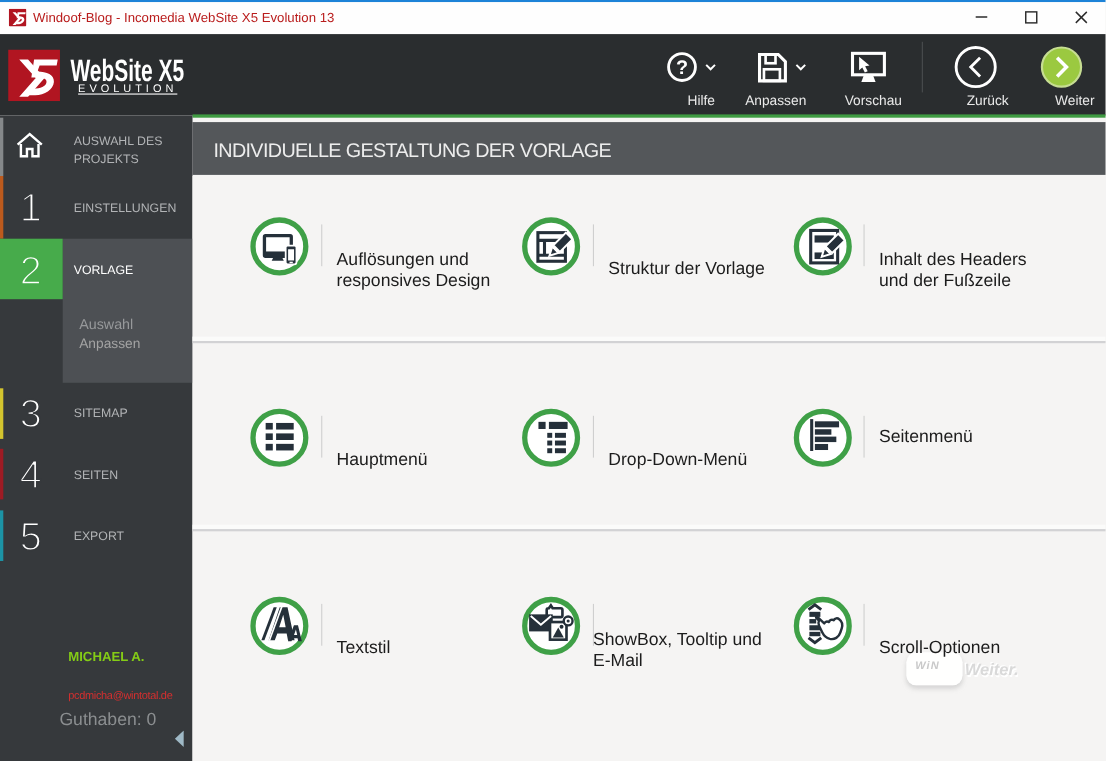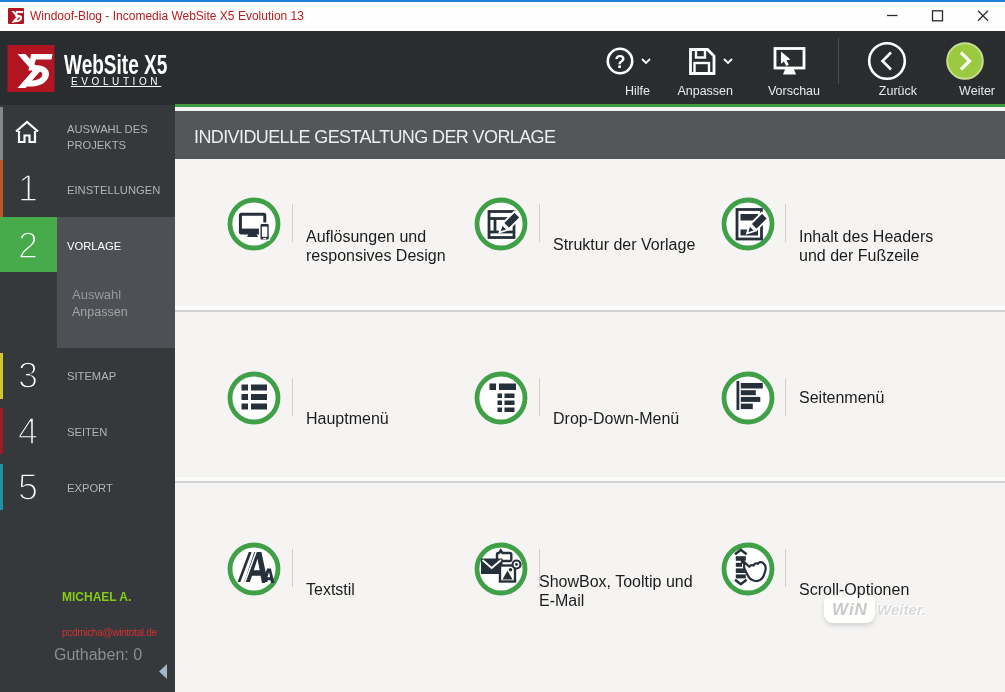--- a/index.html
+++ b/index.html
@@ -132,21 +132,21 @@
       <polygon points="8,0 8,15 0,7.5" fill="#9fb9c6"></polygon>
     </svg>
 </div>
 
 <div class="abs" id="content">
   <div class="abs" style="left:0;top:146px;width:830px;height:4px;background:#fbfbfa;"></div>
   <div class="abs hsep" style="top:150px"></div>
   <div class="abs" style="left:0;top:317px;width:830px;height:4px;background:#fbfbfa;"></div>
   <div class="abs hsep" style="top:321px"></div>
   <div class="abs" id="watermark" style="left:649px;top:433px;width:51px;height:30px;background:rgba(255,255,255,0.92);border-radius:9px;box-shadow:0 3px 4px rgba(190,190,190,.55);"></div>
-  <div class="abs" style="left:657px;top:440px;color:#c9c9c9;font-size:17px;font-weight:bold;font-style:italic;letter-spacing:1px;">WiN</div>
+  <div class="abs" style="left:657px;top:440px;color:#c9c9c9;font-size:10px;font-weight:bold;font-style:italic;letter-spacing:1px;">WiN</div>
   <div class="abs" style="left:702px;top:441px;color:#d9d9d9;font-size:15px;font-weight:bold;font-style:italic;text-shadow:1px 1px 0 #fff,-1px -1px 0 #fff;">Weiter.</div>
 </div>
 
 <svg class="abs circ" style="left:226px;top:195.5px" viewBox="0 0 56 56">
   <circle cx="28" cy="28" r="24" fill="#fff" stroke="#3fa047" stroke-width="4.8"></circle>
   <g fill="none" stroke="#25303a" stroke-width="3">
     <rect x="14.4" y="18.2" width="24.4" height="18.8" rx="1"></rect>
   </g>
   <rect x="14.4" y="32.6" width="24.4" height="4.4" fill="#25303a"></rect>
   <polygon points="23,37 30,37 32,41 21,41" fill="#25303a"></polygon>

